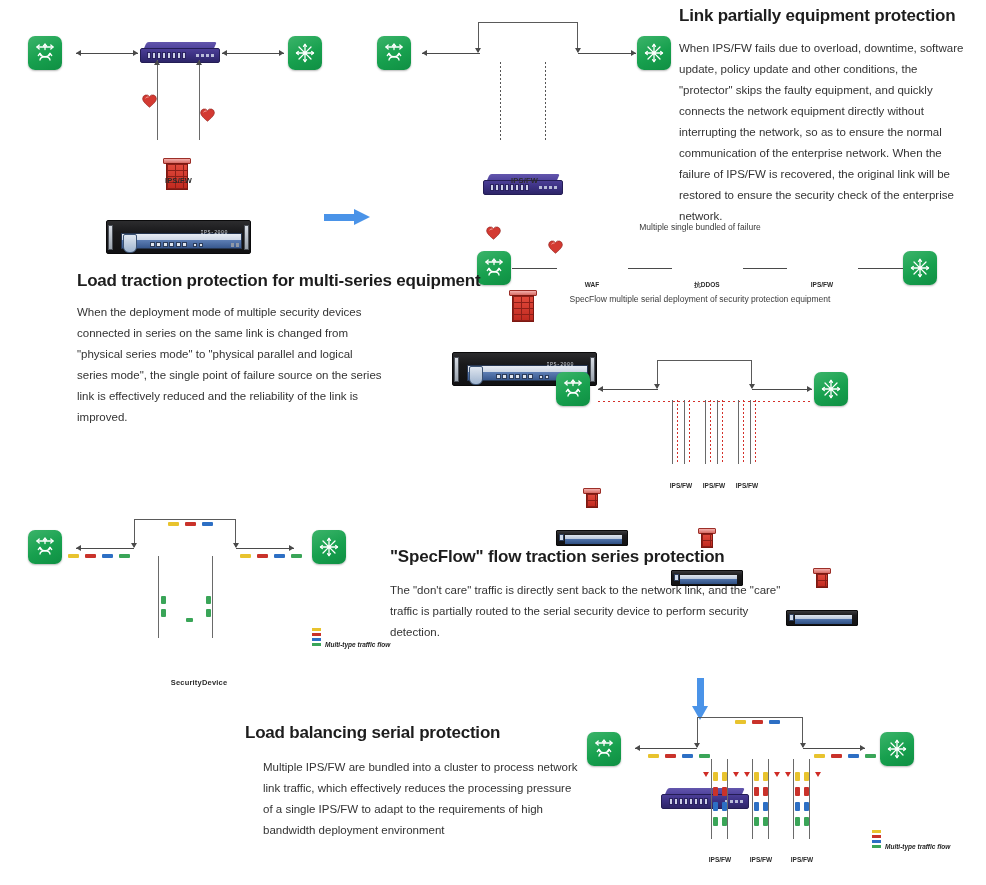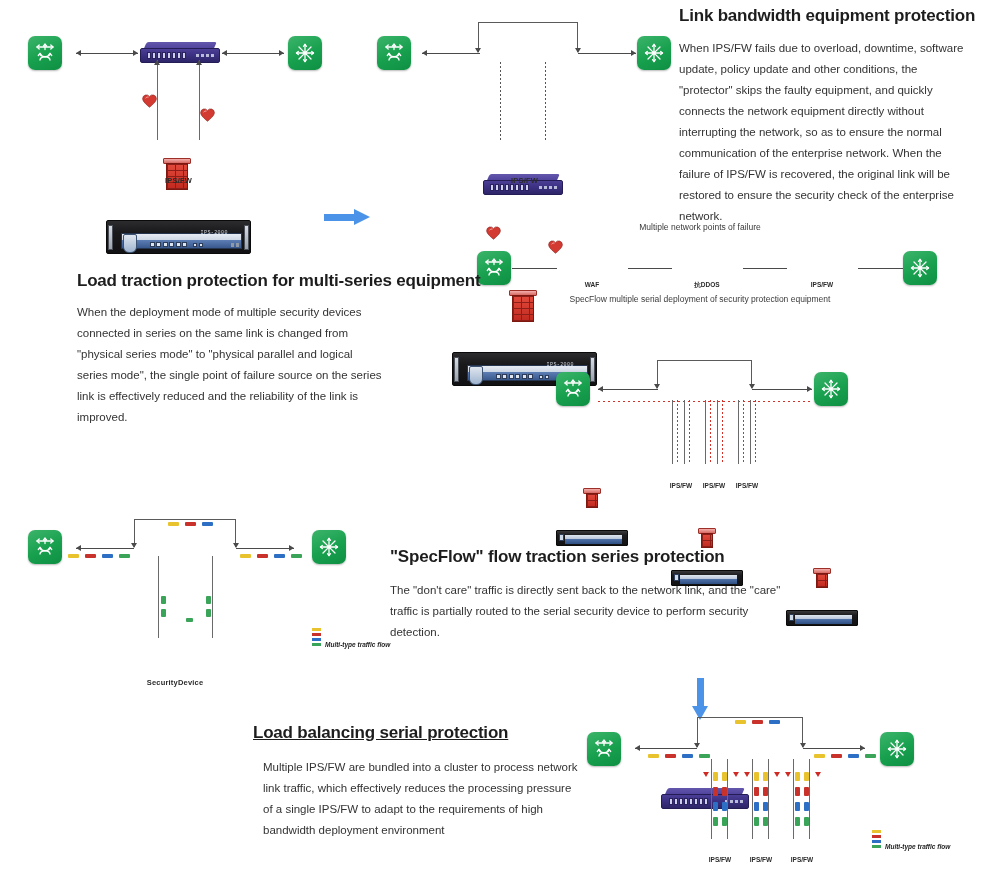--- a/index.html
+++ b/index.html
@@ -419,24 +419,24 @@
       <i></i>
       <i></i>
     </div>
   <div class="pgrp3">
       <i></i>
       <i></i>
     </div>
 </div>
 <div class="abs cap" style="left:452px; top:176px; width:145px;">IPS/FW</div>
 
-<div class="abs sec-title" style="left:679px; top:6px;">Link bandwidth equipment protection</div>
+<div class="abs sec-title" style="left:679px; top:6px;">Link partially equipment protection</div>
 <div class="abs sec-body" style="left:679px; top:38px; width:295px;">When IPS/FW fails due to overload, downtime, software update, policy update and other conditions, the "protector" skips the faulty equipment, and quickly connects the network equipment directly without interrupting the network, so as to ensure the normal communication of the enterprise network. When the failure of IPS/FW is recovered, the original link will be restored to ensure the security check of the enterprise network.</div>
 
-<div class="abs note" style="left:545px; top:222px; width:310px;">Multiple network points of failure</div>
+<div class="abs note" style="left:545px; top:222px; width:310px;">Multiple single bundled of failure</div>
 
 <div class="abs netnode" style="left:477px; top:251px;">
   <svg width="24" height="24" viewBox="0 0 24 24" fill="none" stroke="#ffffff" stroke-width="1.3" stroke-linecap="round">
     <path d="M4 6 H20"></path>
       <path d="M4 6 l2.2 -2 M4 6 l2.2 2"></path>
       <path d="M20 6 l-2.2 -2 M20 6 l-2.2 2"></path>
     <path d="M12 3.2 V8.6"></path>
       <path d="M12 3.2 l-1.6 1.8 M12 3.2 l1.6 1.8"></path>
     <path d="M7 19 C7 13.5 17 18 17 12.5"></path>
       <path d="M17 19 C17 13.5 7 18 7 12.5"></path>
@@ -638,34 +638,34 @@
 
 <div class="abs vline" style="left:158px; top:556px; height:82px;"></div>
 <div class="abs vline" style="left:212px; top:556px; height:82px;"></div>
 
 <div class="abs chip" style="left:161px; top:596px; width:5px; height:8px; background:#3aa558;"></div>
 <div class="abs chip" style="left:161px; top:609px; width:5px; height:8px; background:#3aa558;"></div>
 <div class="abs chip" style="left:206px; top:596px; width:5px; height:8px; background:#3aa558;"></div>
 <div class="abs chip" style="left:206px; top:609px; width:5px; height:8px; background:#3aa558;"></div>
 <div class="abs chip" style="left:186px; top:618px; width:7px; height:4px; background:#3aa558;"></div>
 
-<div class="abs cap" style="left:101px; top:678px; width:148px;">SecurityDevice</div>
+<div class="abs cap" style="left:125px; top:678px; width:148px;">SecurityDevice</div>
 
 <div class="abs legend-stack" style="left:312px; top:628px;">
   <i style="background:#e8c32e;"></i>
   <i style="background:#c9322a;"></i>
   <i style="background:#2d6fc4;"></i>
   <i style="background:#3aa558;"></i>
 </div>
 <div class="abs legend-label" style="left:325px; top:641px;">Multi-type traffic flow</div>
 
 <div class="abs sec-title" style="left:390px; top:547px;">"SpecFlow" flow traction series protection</div>
 <div class="abs sec-body" style="left:390px; top:580px; width:400px;">The "don't care" traffic is directly sent back to the network link, and the "care" traffic is partially routed to the serial security device to perform security detection.</div>
 
-<div class="abs sec-title" style="left:253px; top:723px;text-decoration:underline;">Load balancing serial protection</div>
+<div class="abs sec-title" style="left:245px; top:723px;">Load balancing serial protection</div>
 <div class="abs sec-body" style="left:263px; top:757px; width:315px;">Multiple IPS/FW are bundled into a cluster to process network link traffic, which effectively reduces the processing pressure of a single IPS/FW to adapt to the requirements of high bandwidth deployment environment</div>
 
 <div class="abs netnode" style="left:587px; top:732px;">
   <svg width="24" height="24" viewBox="0 0 24 24" fill="none" stroke="#ffffff" stroke-width="1.3" stroke-linecap="round">
     <path d="M4 6 H20"></path>
       <path d="M4 6 l2.2 -2 M4 6 l2.2 2"></path>
       <path d="M20 6 l-2.2 -2 M20 6 l-2.2 2"></path>
     <path d="M12 3.2 V8.6"></path>
       <path d="M12 3.2 l-1.6 1.8 M12 3.2 l1.6 1.8"></path>
     <path d="M7 19 C7 13.5 17 18 17 12.5"></path>

